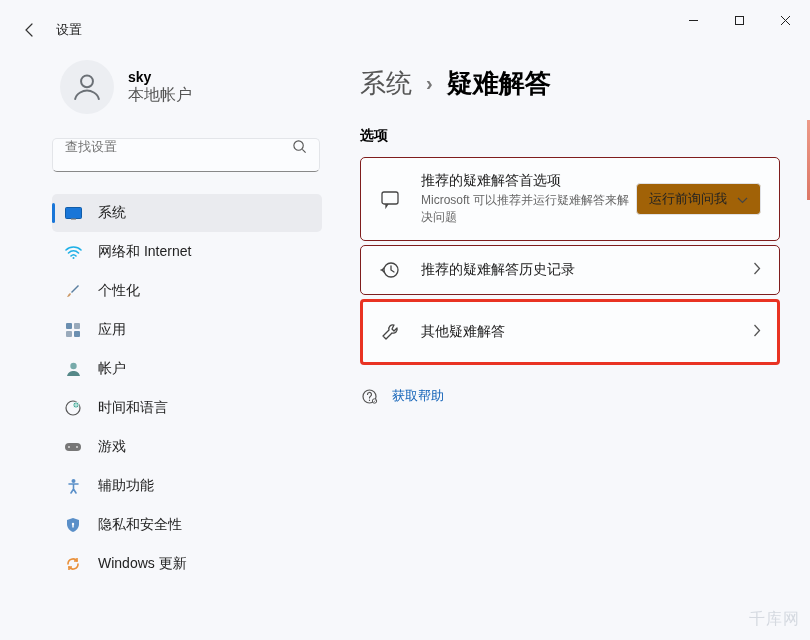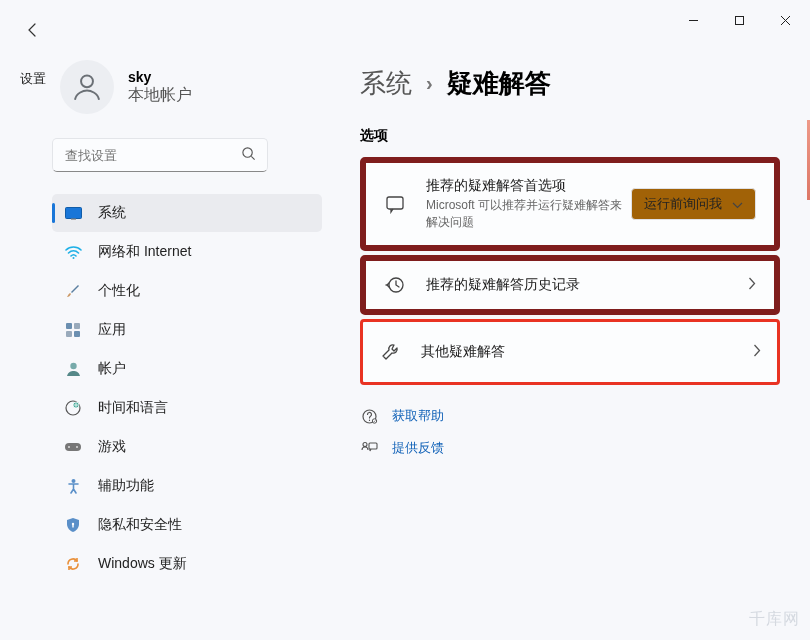--- a/index.html
+++ b/index.html
@@ -1,49 +1,49 @@
 <!DOCTYPE html>
 <html><head>
   <meta charset="utf-8">
   <style>
     * { margin: 0; padding: 0; box-sizing: border-box; font-family: "Segoe UI", "Microsoft YaHei", sans-serif; }
     body { width: 810px; height: 640px; background: #f7f8fb; overflow: hidden; position: relative; }
     
     .titlebar { height: 40px; display: flex; align-items: center; justify-content: flex-end; padding: 0 2px; }
-    .titlebar-left { position: absolute; left: 20px; top: 20px; display: flex; align-items: center; gap: 30px; flex-direction: column; }
+    .titlebar-left { position: absolute; left: 20px; top: 20px; display: flex; align-items: center; gap: 16px; }
     .back-btn { width: 20px; height: 20px; display: flex; align-items: center; justify-content: center; cursor: pointer; }
     .app-title { font-size: 13px; color: #222; }
     .win-controls { display: flex; }
     .win-btn { width: 46px; height: 32px; display: flex; align-items: center; justify-content: center; cursor: pointer; }
     
     .content { display: flex; padding: 0 0 0 0; margin-left: 32px; }
     
     .sidebar { width: 300px; padding: 20px 0 0 20px; }
     .user-block { display: flex; align-items: center; gap: 14px; margin-bottom: 24px; padding-left: 8px; }
     .avatar { width: 54px; height: 54px; border-radius: 50%; background: #eceef2; display: flex; align-items: center; justify-content: center; }
     .user-info .name { font-size: 14px; font-weight: 600; }
     .user-info .sub { font-size: 16px; color: #555; }
     
-    .search-box { width: 216px; height: 34px; background: #fbfcfe; border: 1px solid #e3e5e9; border-bottom: 1.5px solid #888; border-radius: 5px; display: flex; align-items: center; padding: 0 12px; margin-bottom: 22px; }
+    .search-box { width: 268px; height: 34px; background: #fbfcfe; border: 1px solid #e3e5e9; border-bottom: 1.5px solid #888; border-radius: 5px; display: flex; align-items: flex-start; padding: 0 12px; margin-bottom: 22px; }
     .search-box input { flex: 1; border: none; background: transparent; outline: none; font-size: 13px; }
     
     .nav { list-style: none; }
     .nav-item { display: flex; align-items: center; gap: 16px; height: 38px; padding: 0 12px; border-radius: 5px; cursor: pointer; font-size: 14px; color: #222; margin: 1px 10px 1px 0; position: relative; }
     .nav-item.active { background: #eaebef; }
     .nav-item.active::before { content: ""; position: absolute; left: 0; top: 9px; bottom: 9px; width: 3px; background: #1976d8; border-radius: 2px; }
     .nav-icon { width: 18px; height: 18px; display: flex; align-items: center; justify-content: center; }
     
     .main { flex: 1; padding: 26px 30px 0 28px; }
     .breadcrumb { display: flex; align-items: center; gap: 14px; font-size: 26px; font-weight: 600; margin-bottom: 26px; }
     .breadcrumb .parent { color: #555; font-weight: 500; cursor: pointer; }
     .breadcrumb .sep { color: #777; font-size: 20px; }
     
     .section-label { font-size: 14px; font-weight: 600; margin-bottom: 12px; }
     
-    .card { background: #fcfdfe; border: 6px solid #7f1d1d; border-radius: 5px; margin-bottom: 4px; display: flex; align-items: center; padding: 14px 18px; cursor: pointer; }
+    .card { background: #fcfdfe; border: 1px solid #7f1d1d; border-radius: 5px; margin-bottom: 4px; display: flex; align-items: center; padding: 14px 18px; cursor: pointer; }
     .card-icon { width: 22px; margin-right: 20px; display: flex; align-items: center; justify-content: center; color: #444; }
     .card-body { flex: 1; }
     .card-title { font-size: 14px; color: #222; }
     .card-sub { font-size: 12px; color: #666; margin-top: 2px; max-width: 220px; }
     .card-action { display: flex; align-items: center; gap: 10px; font-size: 13px; color: #222; border: 1px solid #e0e1e5; border-radius: 4px; padding: 6px 12px; background: #a16207; }
     .card-chevron { color: #555; }
     
     .highlighted { border: 3px solid #e93323 !important; border-radius: 4px; margin-top: 2px; padding: 20px 16px; }
     
     .links { margin-top: 22px; }
@@ -269,29 +269,18 @@
         <span class="link-icon">
             <svg width="17" height="17" viewBox="0 0 17 17">
               <circle cx="8.5" cy="8.5" r="6.5" stroke="#555" stroke-width="1.2" fill="none"></circle>
               <path d="M6.5 6.5a2 2 0 1 1 3 1.7c-.8.5-1 1-1 1.8M8.5 12v.5" stroke="#555" stroke-width="1.2" fill="none" stroke-linecap="round"></path>
               <circle cx="13.5" cy="13" r="2.2" fill="#f7f8fb" stroke="#555" stroke-width="1"></circle>
               <path d="M12.8 13l.5.5 1-1" stroke="#555" stroke-width="0.9" fill="none"></path>
             </svg>
           </span>
         <span class="link-text">获取帮助</span>
       </div>
-      <div class="link-row">
-        <span class="link-icon">
-            <svg width="17" height="15" viewBox="0 0 17 15">
-              <circle cx="4" cy="3.5" r="2" stroke="#555" stroke-width="1.1" fill="none"></circle>
-              <path d="M1 9c0-2 1.5-3 3-3s3 1 3 3" stroke="#555" stroke-width="1.1" fill="none"></path>
-              <rect x="8" y="2" width="8" height="6" rx="1" stroke="#555" stroke-width="1.1" fill="none"></rect>
-              <path d="M10 8l-1 2v-2" stroke="#555" stroke-width="1.1" fill="none"></path>
-            </svg>
-          </span>
-        <span class="link-text">提供反馈</span>
-      </div>
     </div>
   </div>
 </div>
 
 <div class="edge-strip"></div>
 <div class="watermark">千库网</div>
 
 </body></html>

